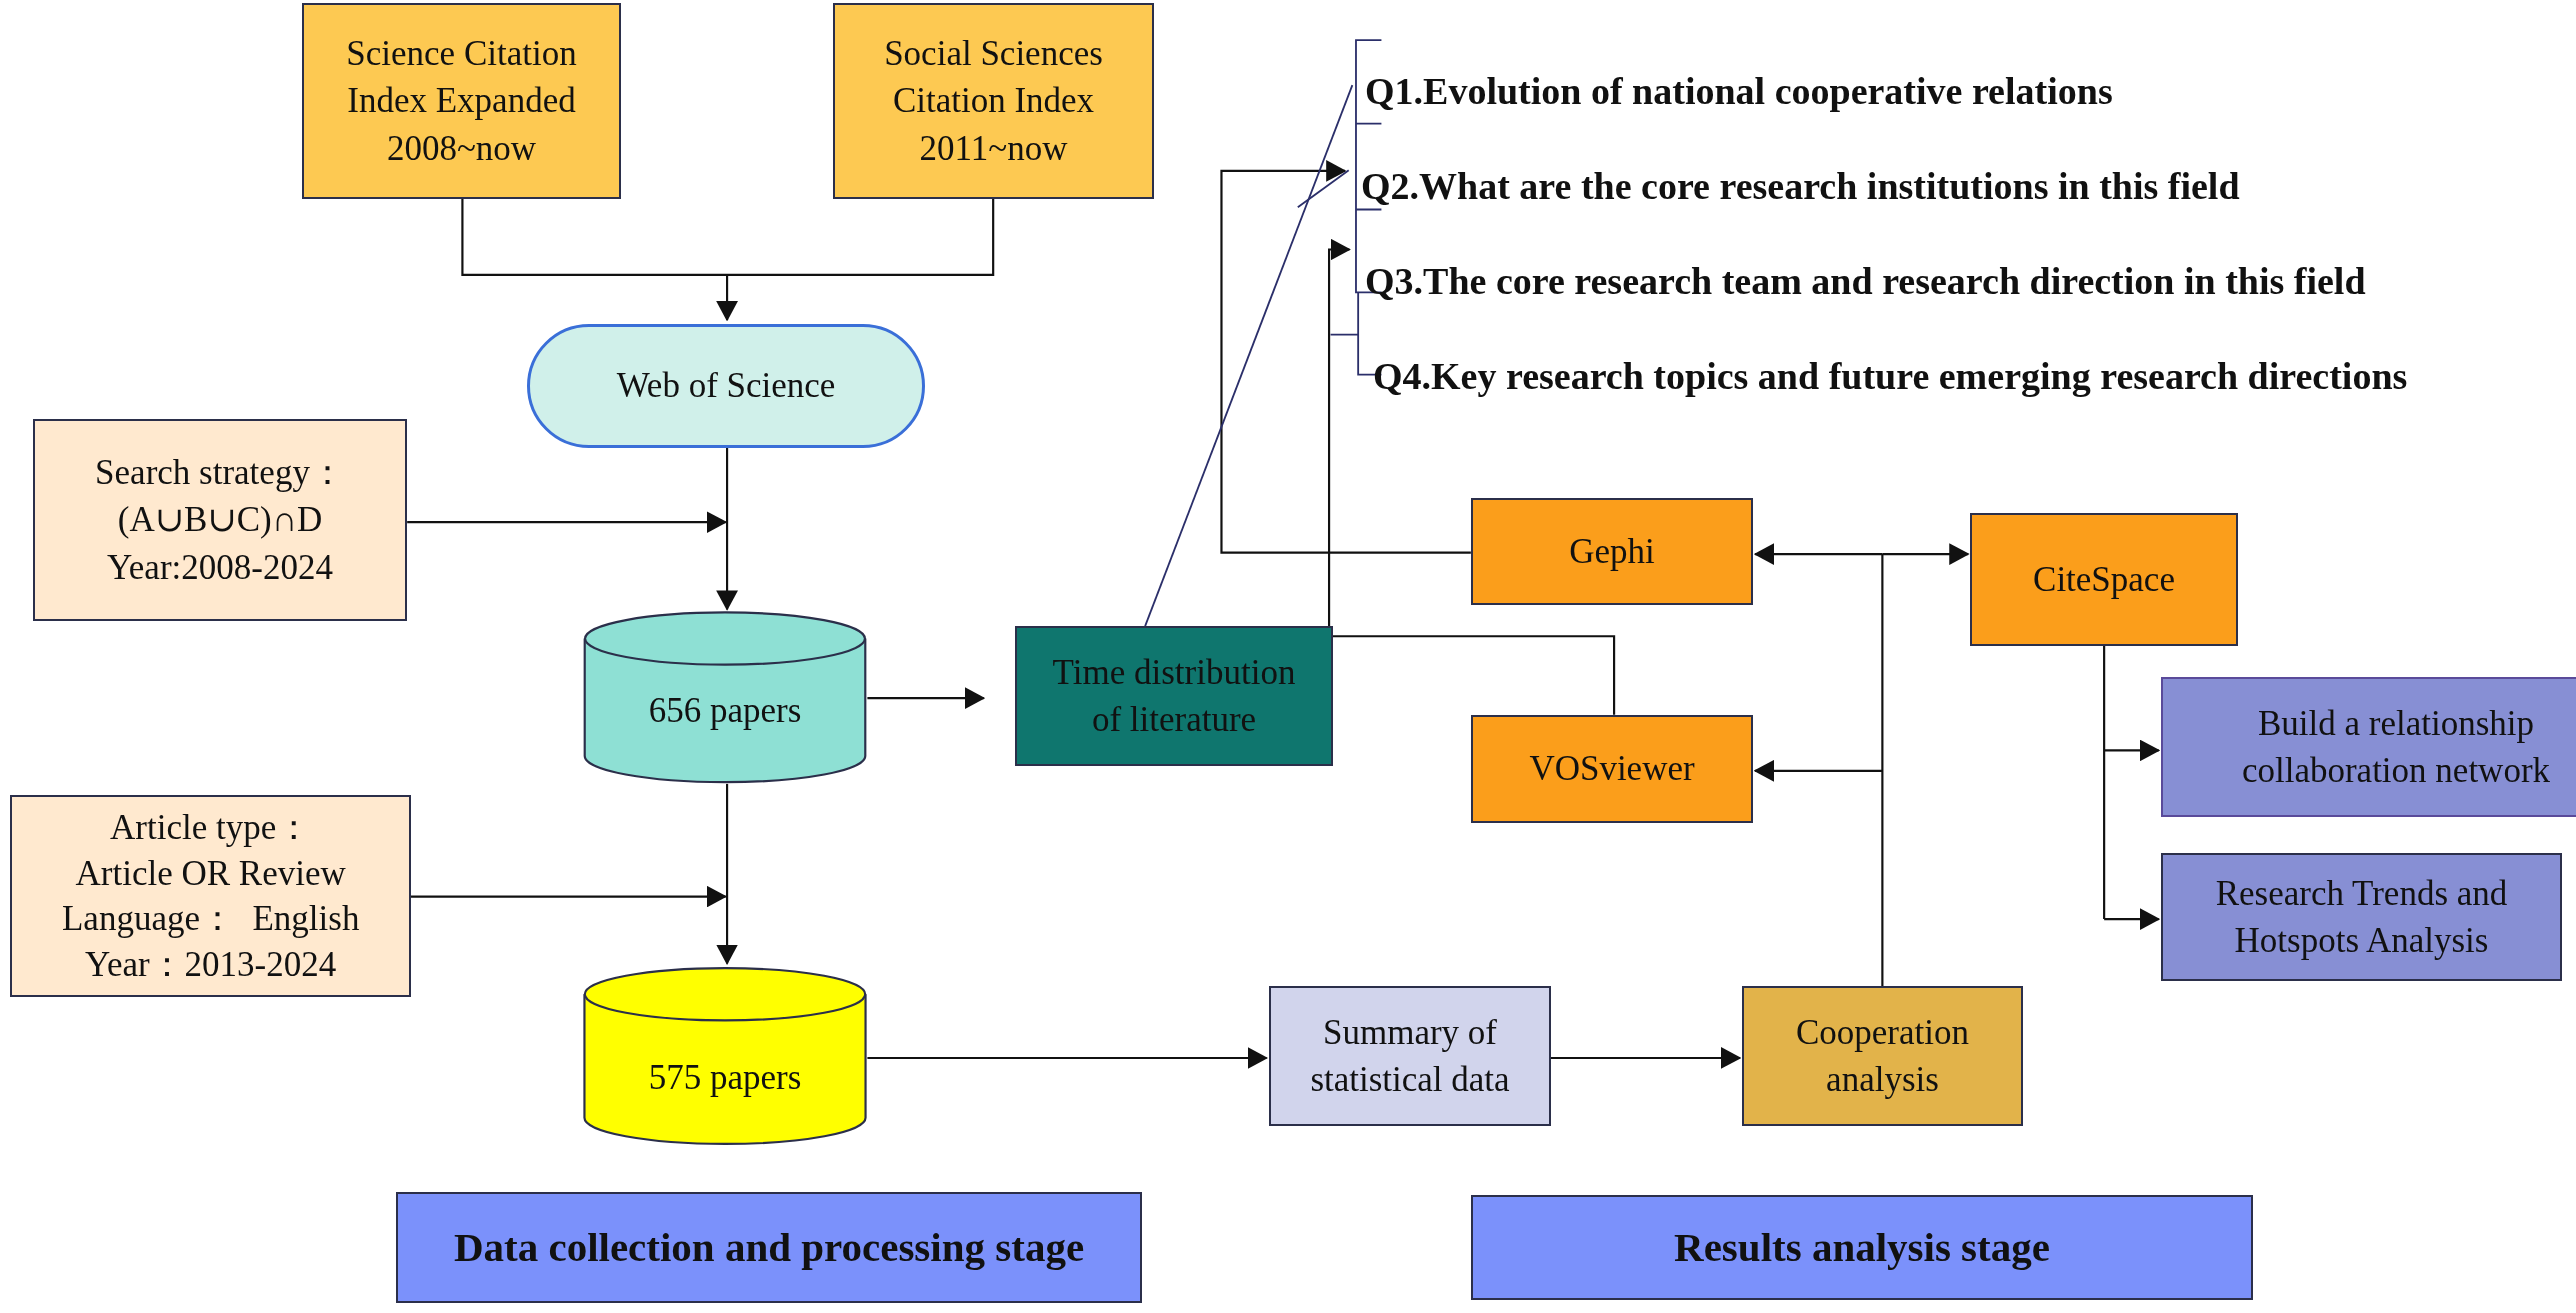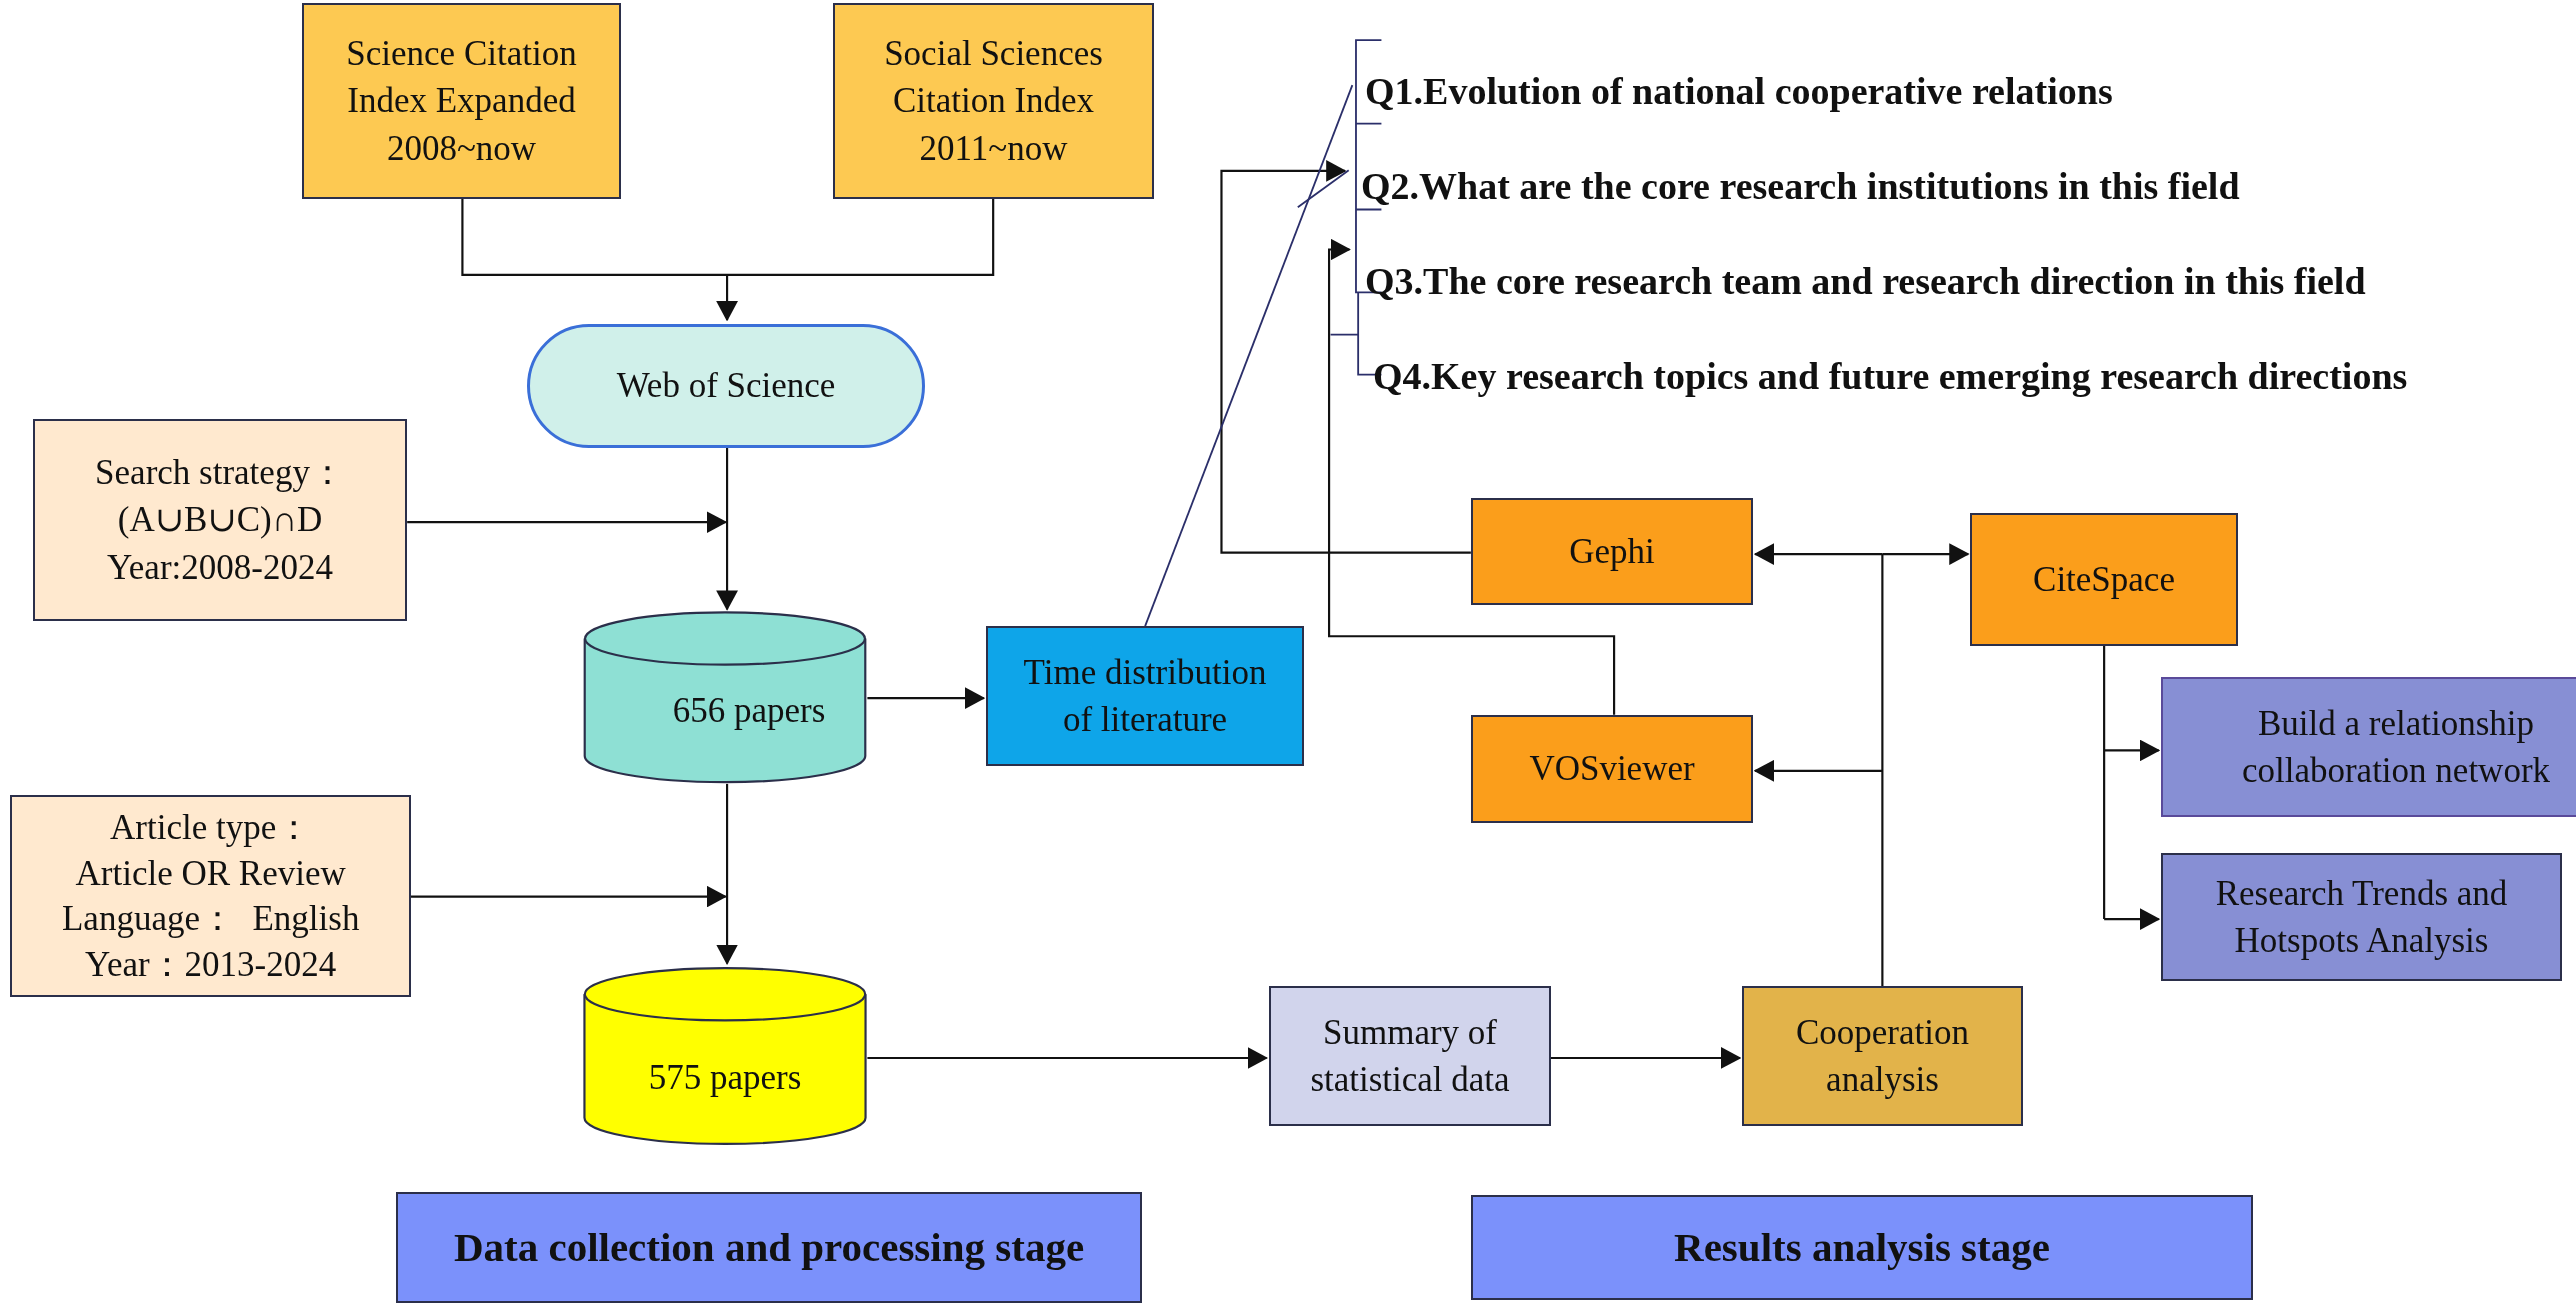--- a/index.html
+++ b/index.html
@@ -5,21 +5,21 @@
   html, body { margin: 0; padding: 0; background: #ffffff; }
   body { width: 2576px; height: 1314px; position: relative; overflow: hidden;
          font-family: "Liberation Serif", "DejaVu Serif", serif; color: #111; }
   svg.wires { position: absolute; left: 0; top: 0; width: 2576px; height: 1314px; pointer-events: none; }
   .node { position: absolute; box-sizing: border-box; display: flex; flex-direction: column;
           align-items: center; justify-content: center; text-align: center;
           border: 2.2px solid #2b2f4a; font-size: 35px; line-height: 1.35; }
   .node span { display: block; }
   .gold { background: #fdc952; }
   .peach { background: #ffe9cf; }
-  .tan { background: #0ea5e9; }
+  .tan { background: #0f766e; margin-left: 29px; }
   .orange { background: #fb9e1b; }
   .lavender { background: #d1d4ec; }
   .mustard { background: #e2b34a; }
   .violet { background: #878fd4; border-color: #5a4a9a; }
   .stage { background: #7b91fb; font-weight: bold; font-size: 41px; }
   .pill { background: #d0f0ea; border: 3.6px solid #3a6fd8; border-radius: 62px; }
   .cyl { position: absolute; }
   .cyl-label { position: absolute; left: 0; width: 100%; text-align: center; font-size: 35px; }
   .q { position: absolute; font-weight: bold; font-size: 38px; white-space: nowrap; color: #111; }
 </style>
@@ -95,21 +95,21 @@
   <span>Search strategy：</span>
   <span>(A∪B∪C)∩D</span>
   <span>Year:2008-2024</span>
 </div>
 
 <div class="cyl" style="left:583px;top:611px;width:284px;height:174px;">
   <svg width="284" height="174" viewBox="0 0 391 240">
     <path d="M2 38 V200 A193 36 0 0 0 389 200 V38" fill="#8ee0d4" stroke="#2b2f4a" stroke-width="3"></path>
     <ellipse cx="195.5" cy="38" rx="193" ry="36" fill="#8ee0d4" stroke="#2b2f4a" stroke-width="3"></ellipse>
   </svg>
-  <div class="cyl-label" style="top:80px;padding-left:24px;">656 papers</div>
+  <div class="cyl-label" style="top:80px;">656 papers</div>
 </div>
 
 <div class="node tan" style="left:986px;top:626px;width:318px;height:140px;">
   <span>Time distribution</span>
   <span>of literature</span>
 </div>
 
 <div class="node peach" style="left:10.2px;top:795px;width:401px;height:202px;line-height:1.3;">
   <span>Article type：</span>
   <span>Article OR Review</span>

